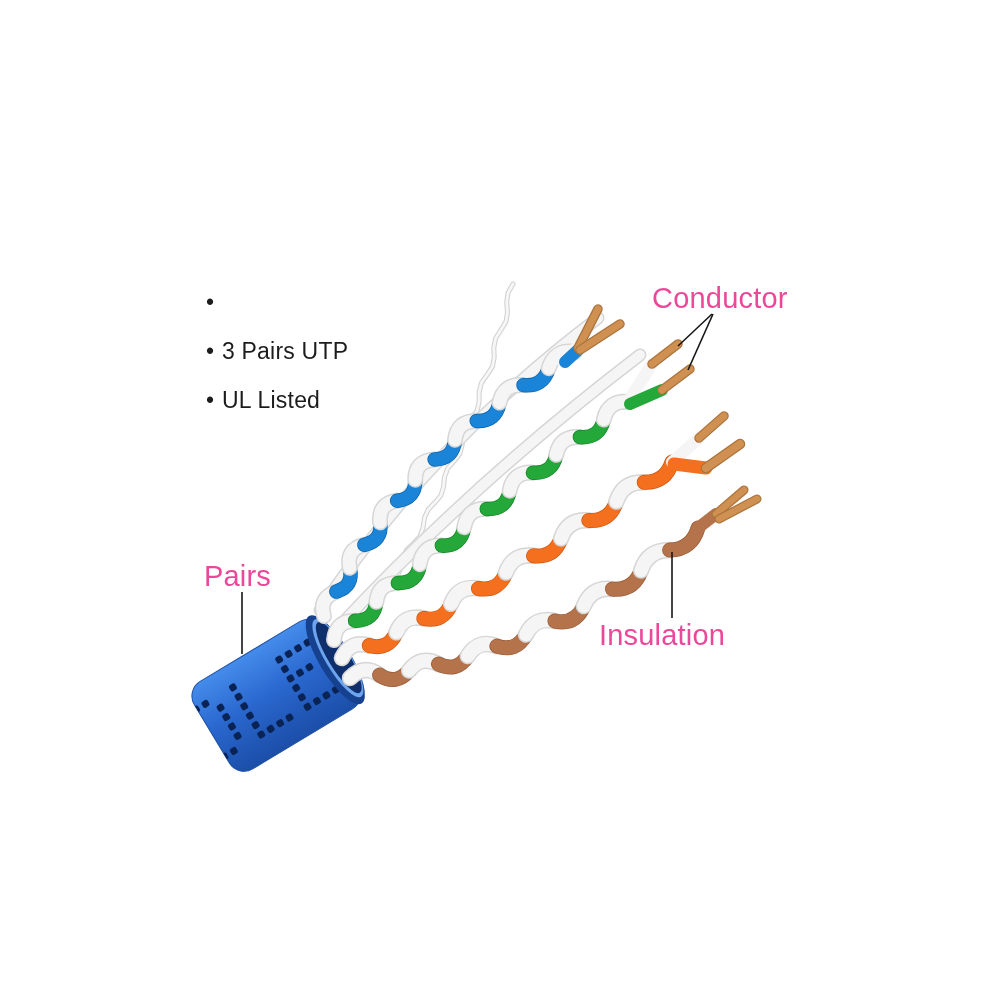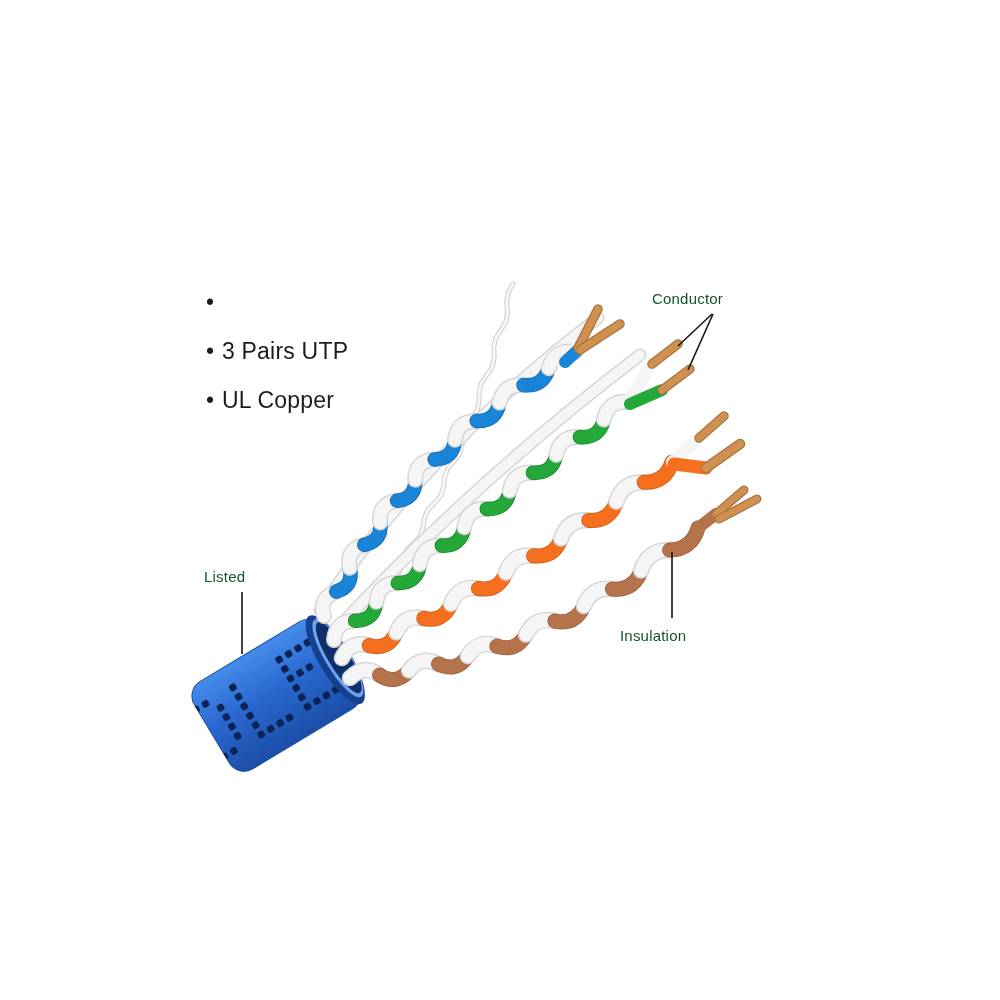--- a/index.html
+++ b/index.html
@@ -3,33 +3,33 @@
 <meta charset="utf-8">
 <title>Screenshot</title>
 <style>
   html,body{margin:0;padding:0;}
   .canvas{
     position:relative;width:1000px;height:1000px;background:#ffffff;
     font-family:"Liberation Sans", sans-serif;overflow:hidden;
   }
   svg{position:absolute;left:0;top:0;}
   .label{
-    position:absolute;color:#14532d;font-size:15px;line-height:29px;
+    position:absolute;color:#ec4899;font-size:29px;line-height:29px;
     letter-spacing:0.2px;
   }
   .features{
     position:absolute;left:206px;top:288px;margin:0;padding:0;list-style:none;
     color:#1c1c1c;font-size:23px;line-height:29px;
   }
   .features li{display:flex;margin:0 0 20px 0;}
   .features .bullet{width:16px;flex:0 0 16px;font-size:23px;}
   .features .ftext{white-space:pre-line;letter-spacing:0.2px;}
   .lbl-conductor{left:652px;top:284px;}
   .lbl-plenum{left:204px;top:562px;}
-  .lbl-insulation{left:620px;top:621px;}
+  .lbl-insulation{left:599px;top:621px;}
 </style>
 </head>
 <body>
 
 <div class="canvas">
 
   <svg id="cable-svg" width="1000" height="1000" viewBox="0 0 1000 1000">
       <defs>
         <linearGradient id="jg" gradientUnits="userSpaceOnUse" x1="0" y1="-51" x2="0" y2="51">
           <stop offset="0" stop-color="#458ceb"></stop>
@@ -239,21 +239,21 @@
   <ul class="features">
     <li>
       <span class="bullet">•</span>
     </li>
     <li>
       <span class="bullet">•</span>
       <span class="ftext">3 Pairs UTP</span>
     </li>
     <li>
       <span class="bullet">•</span>
-      <span class="ftext">UL Copper</span>
+      <span class="ftext">UL Listed</span>
     </li>
   </ul>
 
   <div class="label lbl-conductor">Conductor</div>
-  <div class="label lbl-plenum">Listed</div>
+  <div class="label lbl-plenum">Pairs</div>
   <div class="label lbl-insulation">Insulation</div>
 
 </div>
 
 </body></html>

